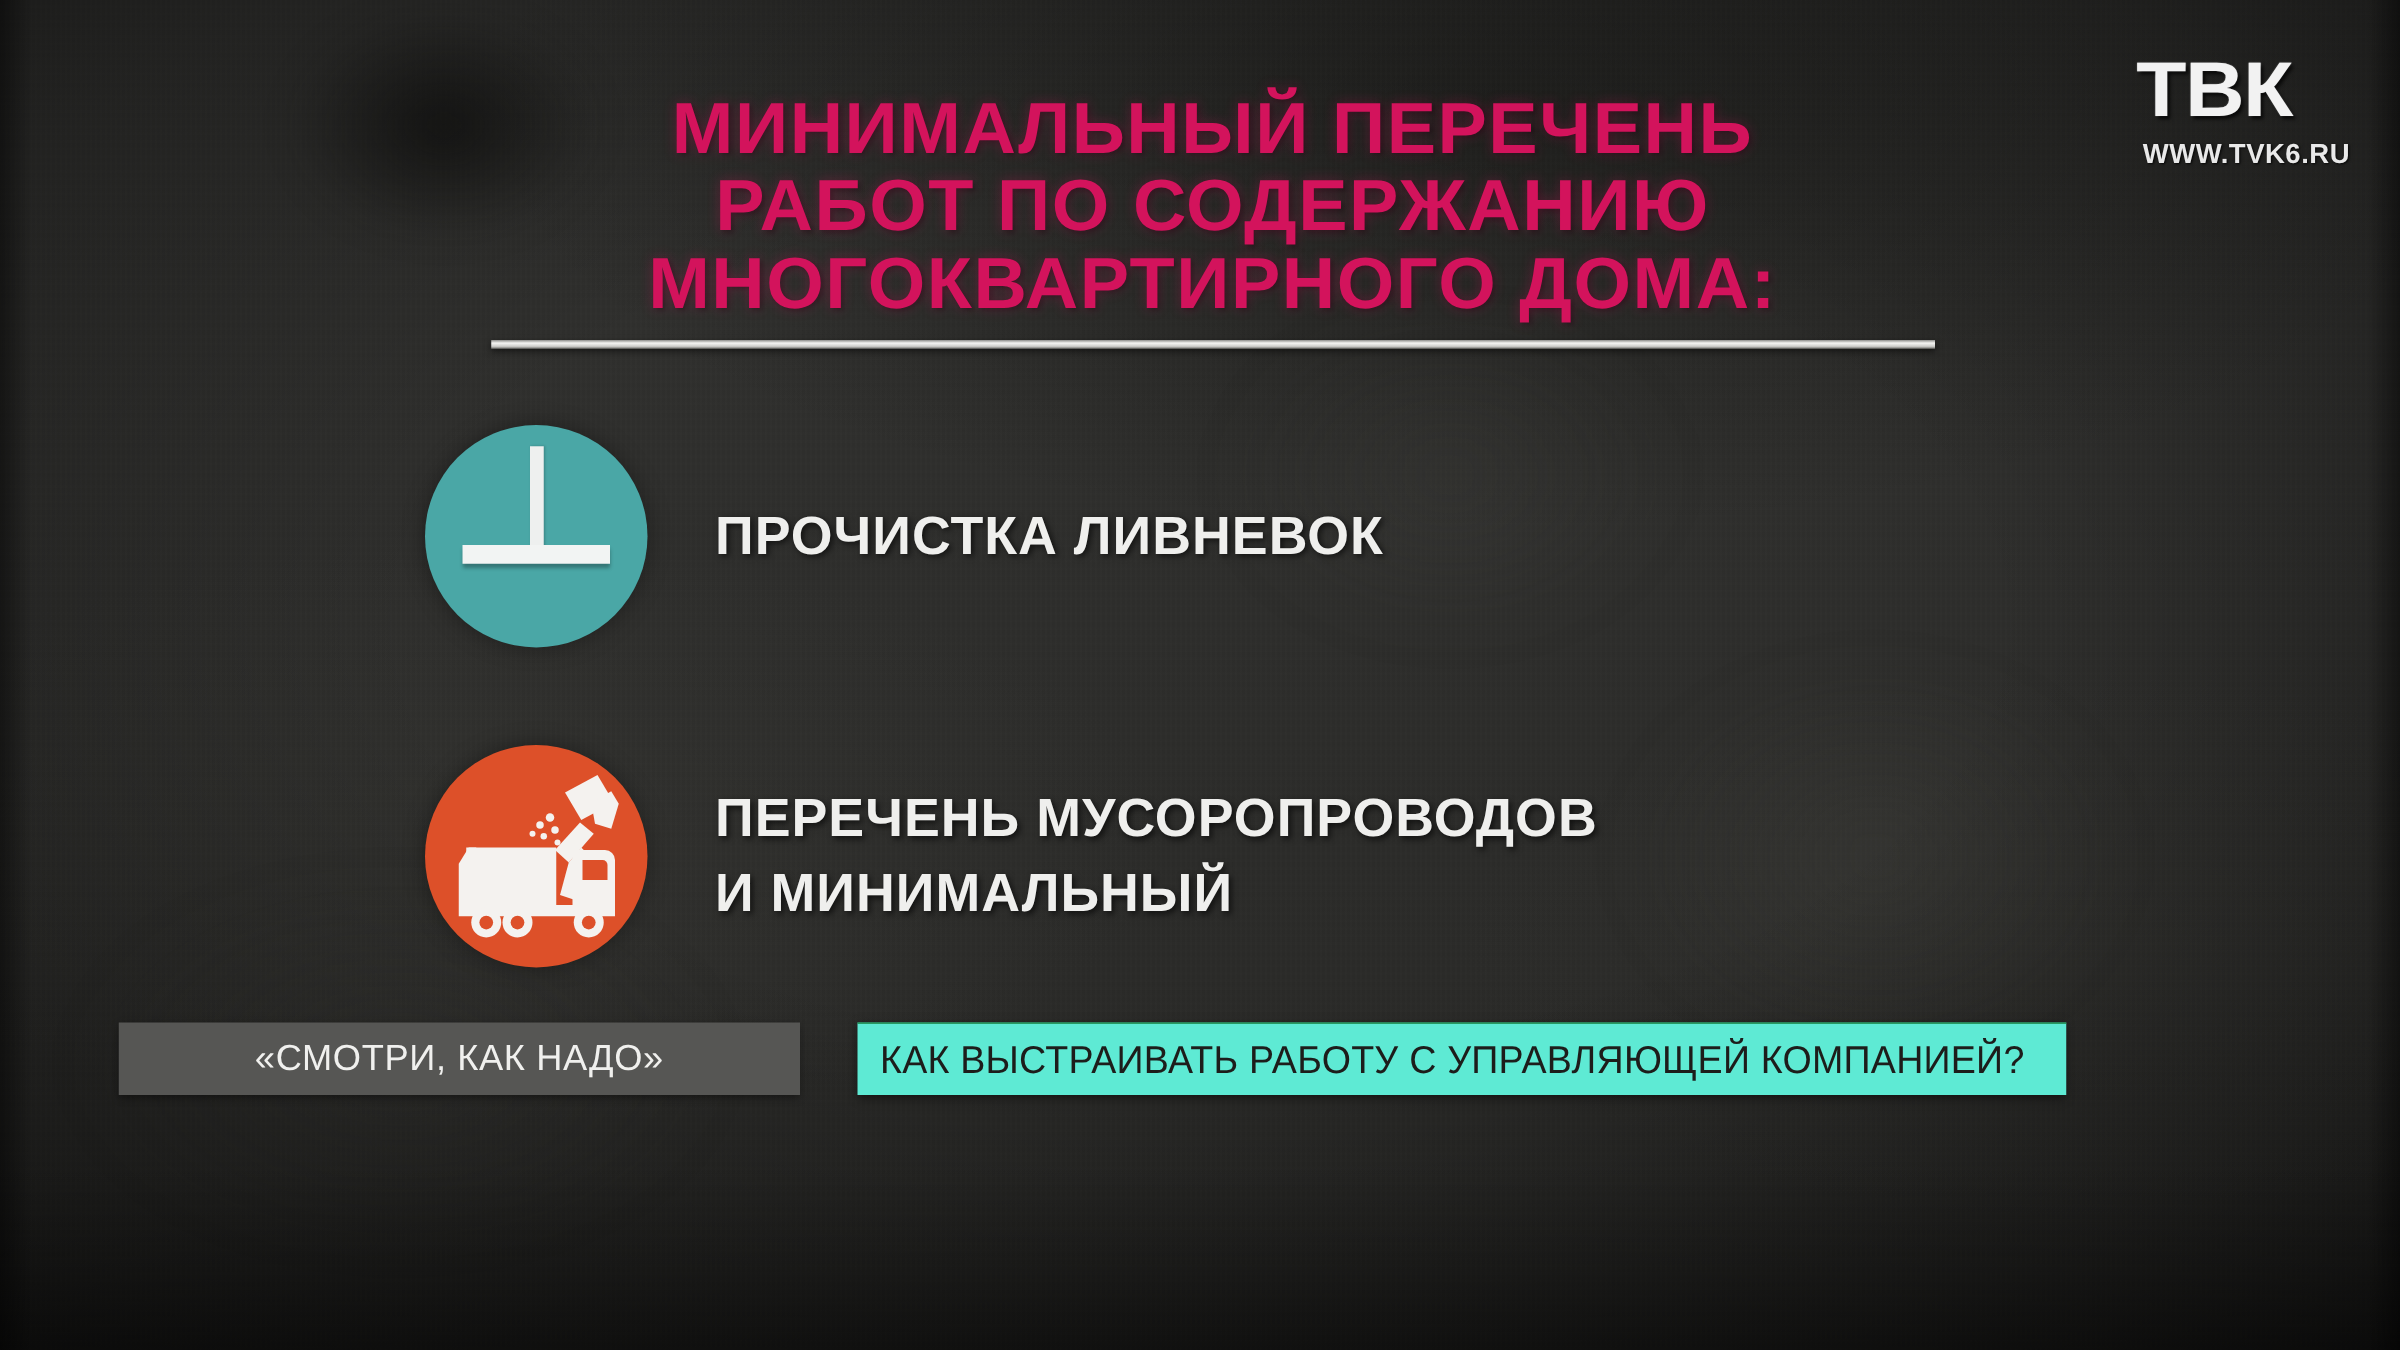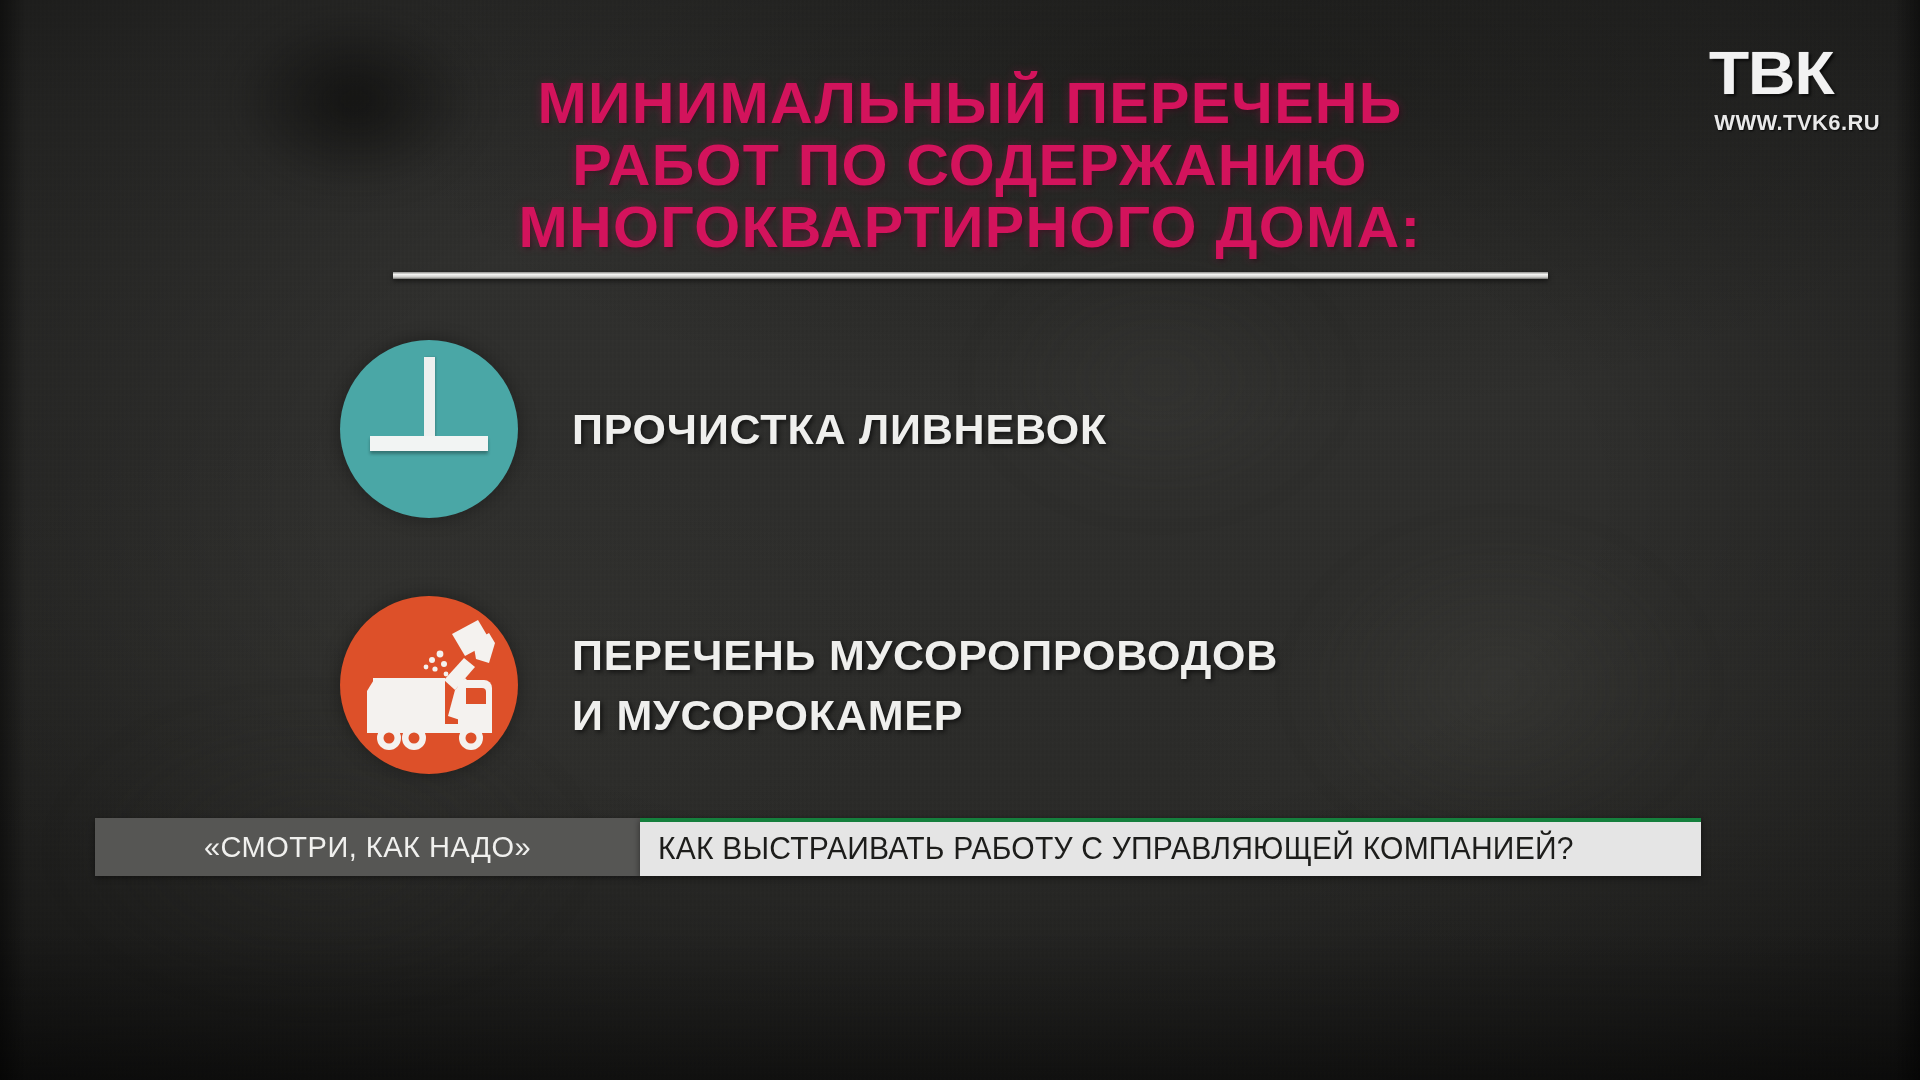--- a/index.html
+++ b/index.html
@@ -199,47 +199,48 @@
   .item-label .l2 { display: block; }
 
   
   .banner {
     position: absolute;
     left: 95px;
     top: 818px;
     display: flex;
     align-items: stretch;
     z-index: 9;
+    gap: 46px;
   }
   .banner-left {
     width: 545px;
     height: 58px;
     background: #565654;
     display: flex;
     align-items: center;
     justify-content: center;
     box-shadow: 0 2px 6px rgba(0,0,0,0.4);
   }
   .banner-left-text {
     font-family: "Liberation Sans", sans-serif;
     font-weight: normal;
     font-size: 29px;
     letter-spacing: 0.5px;
     color: #f0f0ee;
     white-space: nowrap;
   }
   .banner-right {
-    width: 1061px;
+    width: 967px;
     height: 58px;
-    background: #e5e5e5;
+    background: #5eead4;
     display: flex;
     align-items: center;
     padding-left: 18px;
     box-sizing: border-box;
-    border-top: 4px solid #15803d;
+    border-top: 1px solid #15803d;
     box-shadow: 0 2px 7px rgba(0,0,0,0.5);
   }
   .banner-right-text {
     font-family: "Liberation Sans", sans-serif;
     font-weight: normal;
     font-size: 31px;
     letter-spacing: 0.2px;
     color: #1d1d1b;
     white-space: nowrap;
     transform: scaleX(0.97);
@@ -338,21 +339,21 @@
             <circle cx="49" cy="142" r="5.5" fill="#dd5029"></circle>
             <circle cx="74" cy="142" r="12"></circle>
             <circle cx="74" cy="142" r="5.5" fill="#dd5029"></circle>
             <circle cx="131" cy="142" r="12"></circle>
             <circle cx="131" cy="142" r="5.5" fill="#dd5029"></circle>
           </g>
         </svg>
       </div>
       <div class="item-label">
         <span class="l2">ПЕРЕЧЕНЬ МУСОРОПРОВОДОВ</span>
-        <span class="l2">И МУСОРОКАМЕР</span>
+        <span class="l2">И МИНИМАЛЬНЫЙ</span>
       </div>
     </div>
 
   </div>
 
   <div class="banner">
     <div class="banner-left">
       <span class="banner-left-text">«СМОТРИ, КАК НАДО»</span>
     </div>
     <div class="banner-right">

